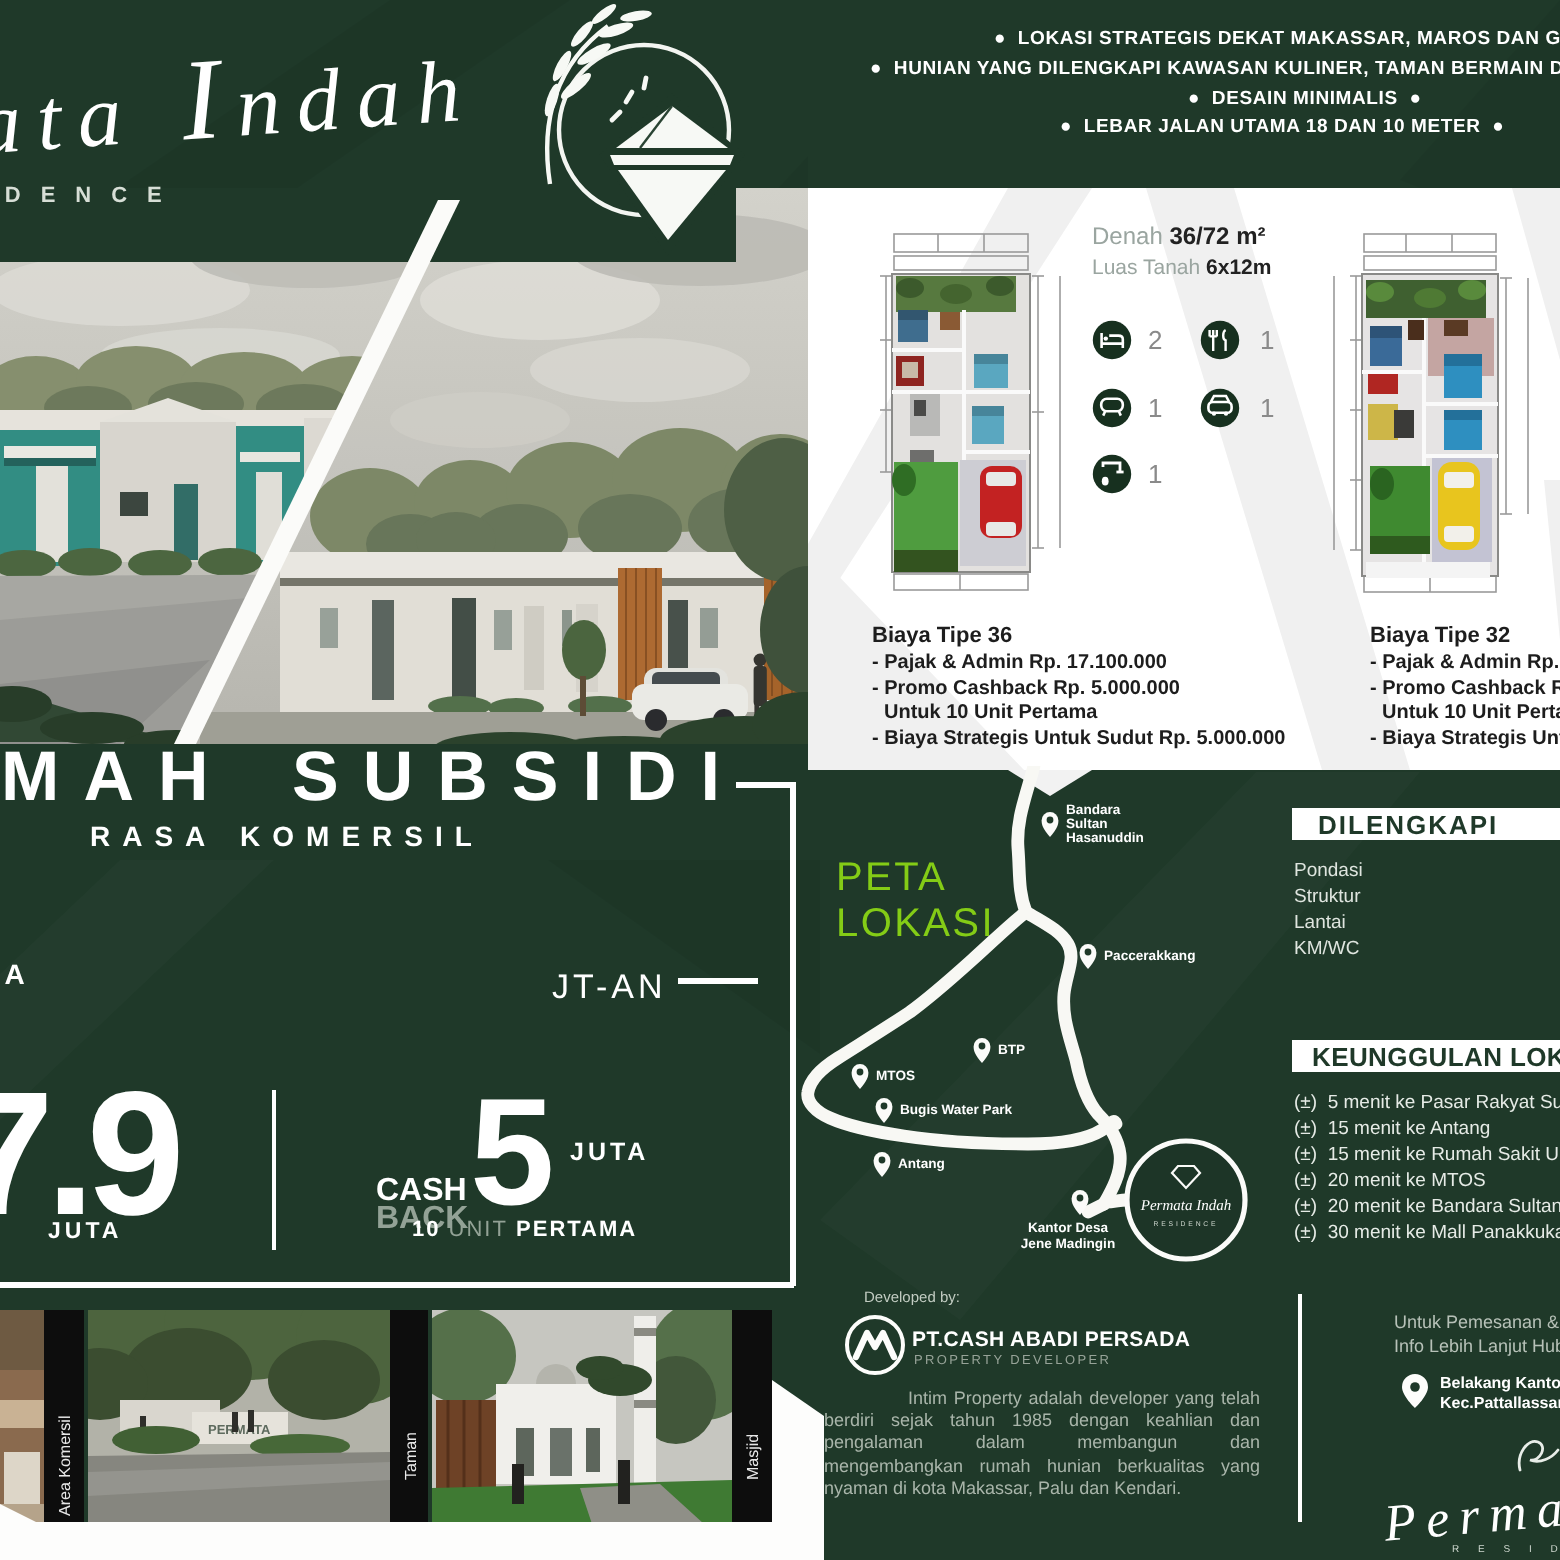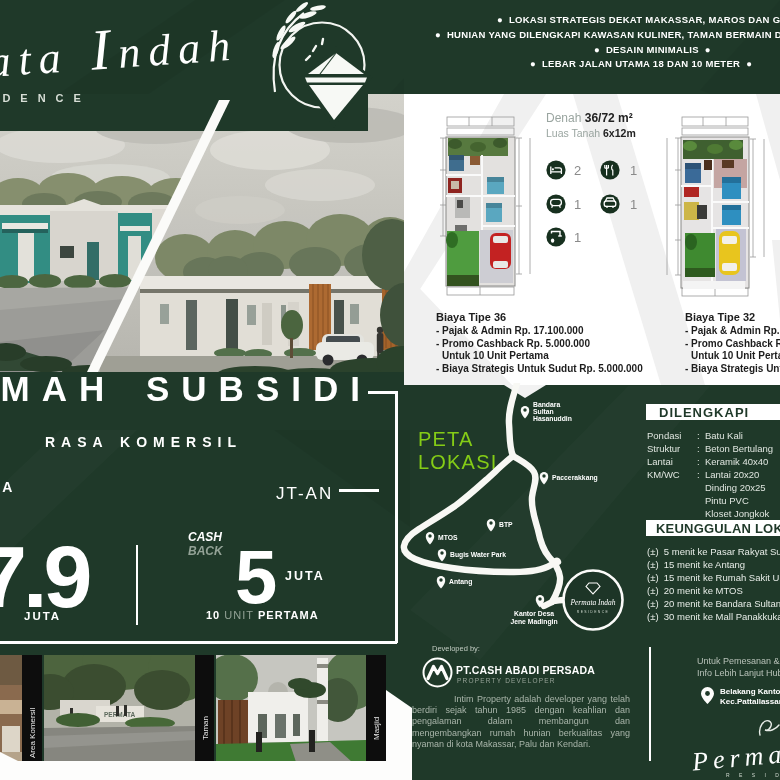--- a/index.html
+++ b/index.html
@@ -451,42 +451,42 @@
     <text x="685" y="372">- Biaya Strategis Untuk Sudut</text>
   </g>
 </svg>
 
 <svg class="abs" style="left:504px;top:385px" width="42" height="13" viewBox="0 0 42 13">
       <polygon points="0,0 42,0 21,13" fill="#f2f2f2"></polygon>
     </svg>
 
 <div class="abs w" style="left:-74px;top:369px;font-size:35px;font-weight:bold;letter-spacing:12px;word-spacing:8px;white-space:nowrap;">RUMAH SUBSIDI</div>
 
-<div class="abs w" style="left:45px;top:434px;font-size:14px;font-weight:bold;letter-spacing:6px;word-spacing:2px;white-space:nowrap;">RASA KOMERSIL</div>
+<div class="abs w" style="left:45px;top:410px;font-size:14px;font-weight:bold;letter-spacing:6px;word-spacing:2px;white-space:nowrap;">RASA KOMERSIL</div>
 
 <div class="abs" style="left:368px;top:391px;width:29px;height:2.5px;background:#fff;"></div>
 
 <div class="abs" style="left:395px;top:391px;width:2.5px;height:252px;background:#fff;"></div>
 
 <div class="abs" style="left:0;top:641px;width:397px;height:2.5px;background:#fff;"></div>
 
 <div class="abs w" style="left:-47px;top:479px;font-size:14px;font-weight:bold;letter-spacing:2px;">HARGA</div>
 
 
 <div class="abs w" style="left:276px;top:484px;font-size:17px;letter-spacing:2px;">JT-AN</div>
 
 <div class="abs" style="left:339px;top:489px;width:40px;height:3px;background:#fff;"></div>
 
 <div class="abs w" style="left:-22px;top:533px;font-size:88px;font-weight:bold;letter-spacing:-4px;line-height:1;">7.9</div>
 
 <div class="abs w" style="left:24px;top:610px;font-size:11.5px;font-weight:bold;letter-spacing:2px;">JUTA</div>
 
 <div class="abs" style="left:136px;top:545px;width:2px;height:80px;background:#fff;"></div>
 
-<div class="abs" style="left:188px;top:530px;font-size:12px;font-weight:bold;line-height:14px;color:#fff;font-style:italic;">CASH<br><span style="color:#93a296">BACK</span></div>
+<div class="abs" style="left:188px;top:589px;font-size:16px;font-weight:bold;line-height:14px;color:#fff;">CASH<br><span style="color:#93a296">BACK</span></div>
 
 <div class="abs w" style="left:235px;top:539px;font-size:76px;font-weight:bold;line-height:1;">5</div>
 
 <div class="abs w" style="left:285px;top:569px;font-size:12.5px;font-weight:bold;letter-spacing:2px;">JUTA</div>
 
 <div class="abs w" style="left:206px;top:609px;font-size:11px;font-weight:bold;letter-spacing:1px;white-space:nowrap;">10 <span style="color:#93a296;font-weight:normal">UNIT</span> PERTAMA</div>
 
 <div class="abs" style="left:418px;top:428px;color:#84cc16;font-size:20px;letter-spacing:1.2px;line-height:23px;">PETA<br>LOKASI</div>
 
 <svg class="abs" style="left:397px;top:383px" width="250" height="260" viewBox="397 383 250 260">
@@ -553,21 +553,20 @@
     <path d="M589,583 L597,583 L600,586.5 L593,594 L586,586.5 Z" fill="none" stroke="#fbfbf9" stroke-width="1.1"></path>
     <text x="593" y="605" font-family="Liberation Serif" font-style="italic" font-size="7.5" fill="#fff" text-anchor="middle">Permata Indah</text>
     <text x="593" y="613" font-family="Liberation Sans" font-size="3.4" letter-spacing="1.4" fill="#cfd8cf" text-anchor="middle">RESIDENCE</text>
   </g>
 </svg>
 
 <div class="abs" style="left:646px;top:404px;width:134px;height:16px;background:#fff;"></div>
 <div class="abs" style="left:659px;top:405px;color:#1f3929;font-size:13px;font-weight:bold;letter-spacing:1px;">DILENGKAPI</div>
 
 <div class="abs" style="left:647px;top:429px;color:#dfe5df;font-size:9.5px;line-height:13px;white-space:pre;">Pondasi<br>Struktur<br>Lantai<br>KM/WC</div>
-<div class="abs" style="left:697px;top:429px;color:#dfe5df;font-size:9.5px;line-height:13px;white-space:pre;">:  Batu Kali<br>:  Beton Bertulang<br>:  Keramik 40x40<br>:  Lantai 20x20<br>   Dinding 20x25<br>   Pintu PVC<br>   Kloset Jongkok</div>
 
 <div class="abs" style="left:646px;top:520px;width:134px;height:16px;background:#fff;"></div>
 <div class="abs" style="left:656px;top:521px;color:#1f3929;font-size:13px;font-weight:bold;letter-spacing:0.2px;white-space:nowrap;">KEUNGGULAN LOKASI</div>
 
 <div class="abs" style="left:647px;top:545px;color:#e6ebe6;font-size:9.5px;line-height:13px;white-space:nowrap;">(±)&nbsp; 5 menit ke Pasar Rakyat Sud<br>(±)&nbsp; 15 menit ke Antang<br>(±)&nbsp; 15 menit ke Rumah Sakit U<br>(±)&nbsp; 20 menit ke MTOS<br>(±)&nbsp; 20 menit ke Bandara Sultan<br>(±)&nbsp; 30 menit ke Mall Panakkuka</div>
 
 <svg class="abs" style="left:0;top:655px" width="412" height="125" viewBox="0 655 412 125">
   <defs>
     <clipPath id="ct0">
           <rect x="0" y="655" width="22" height="107"></rect>

